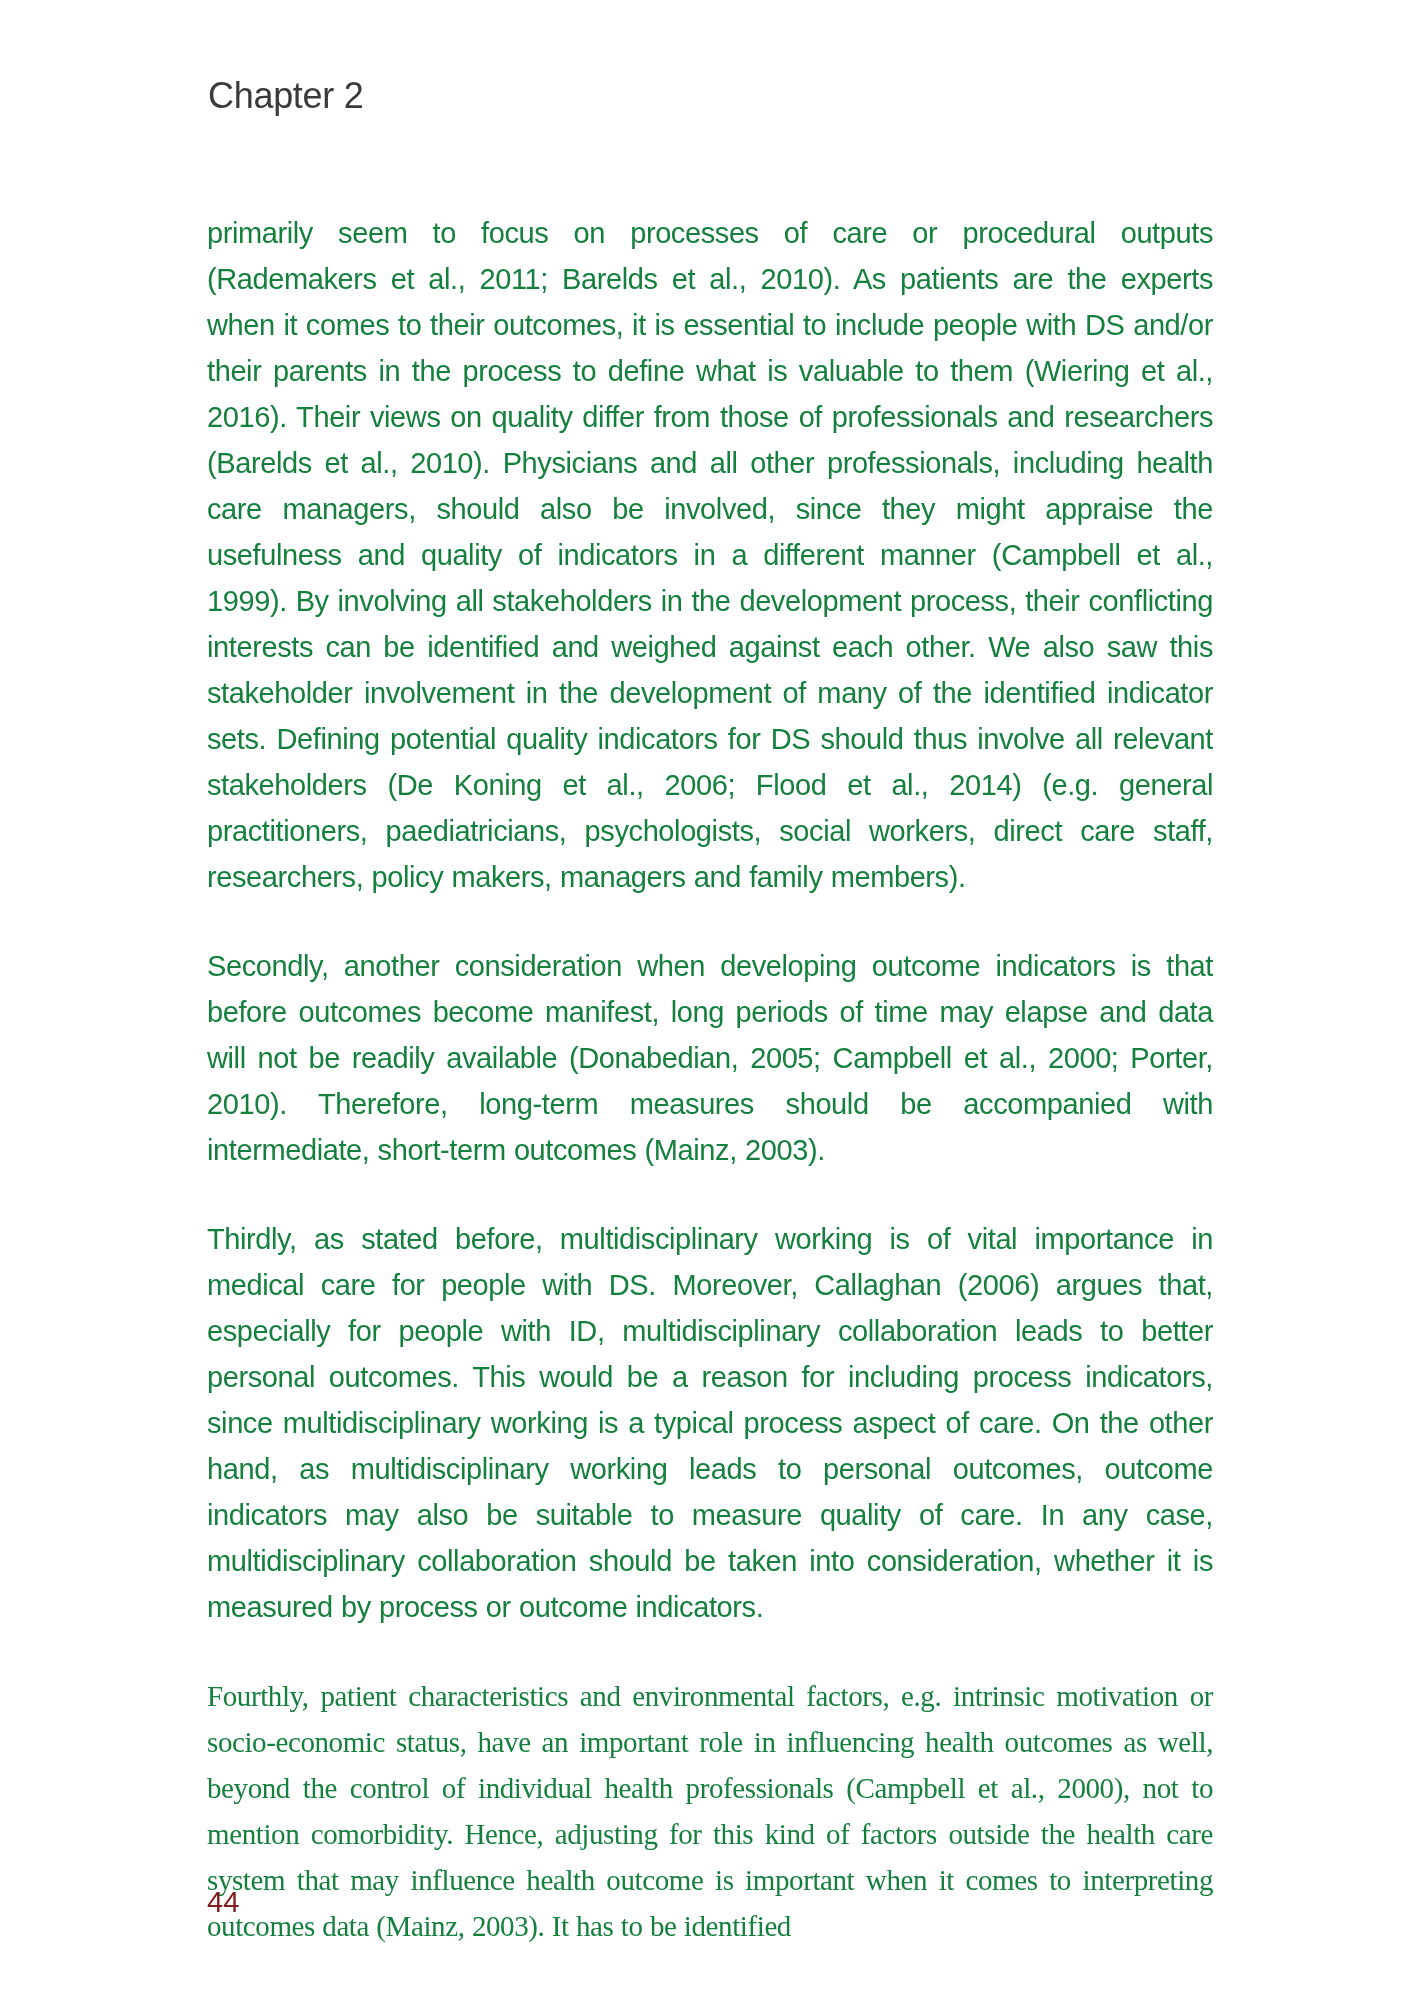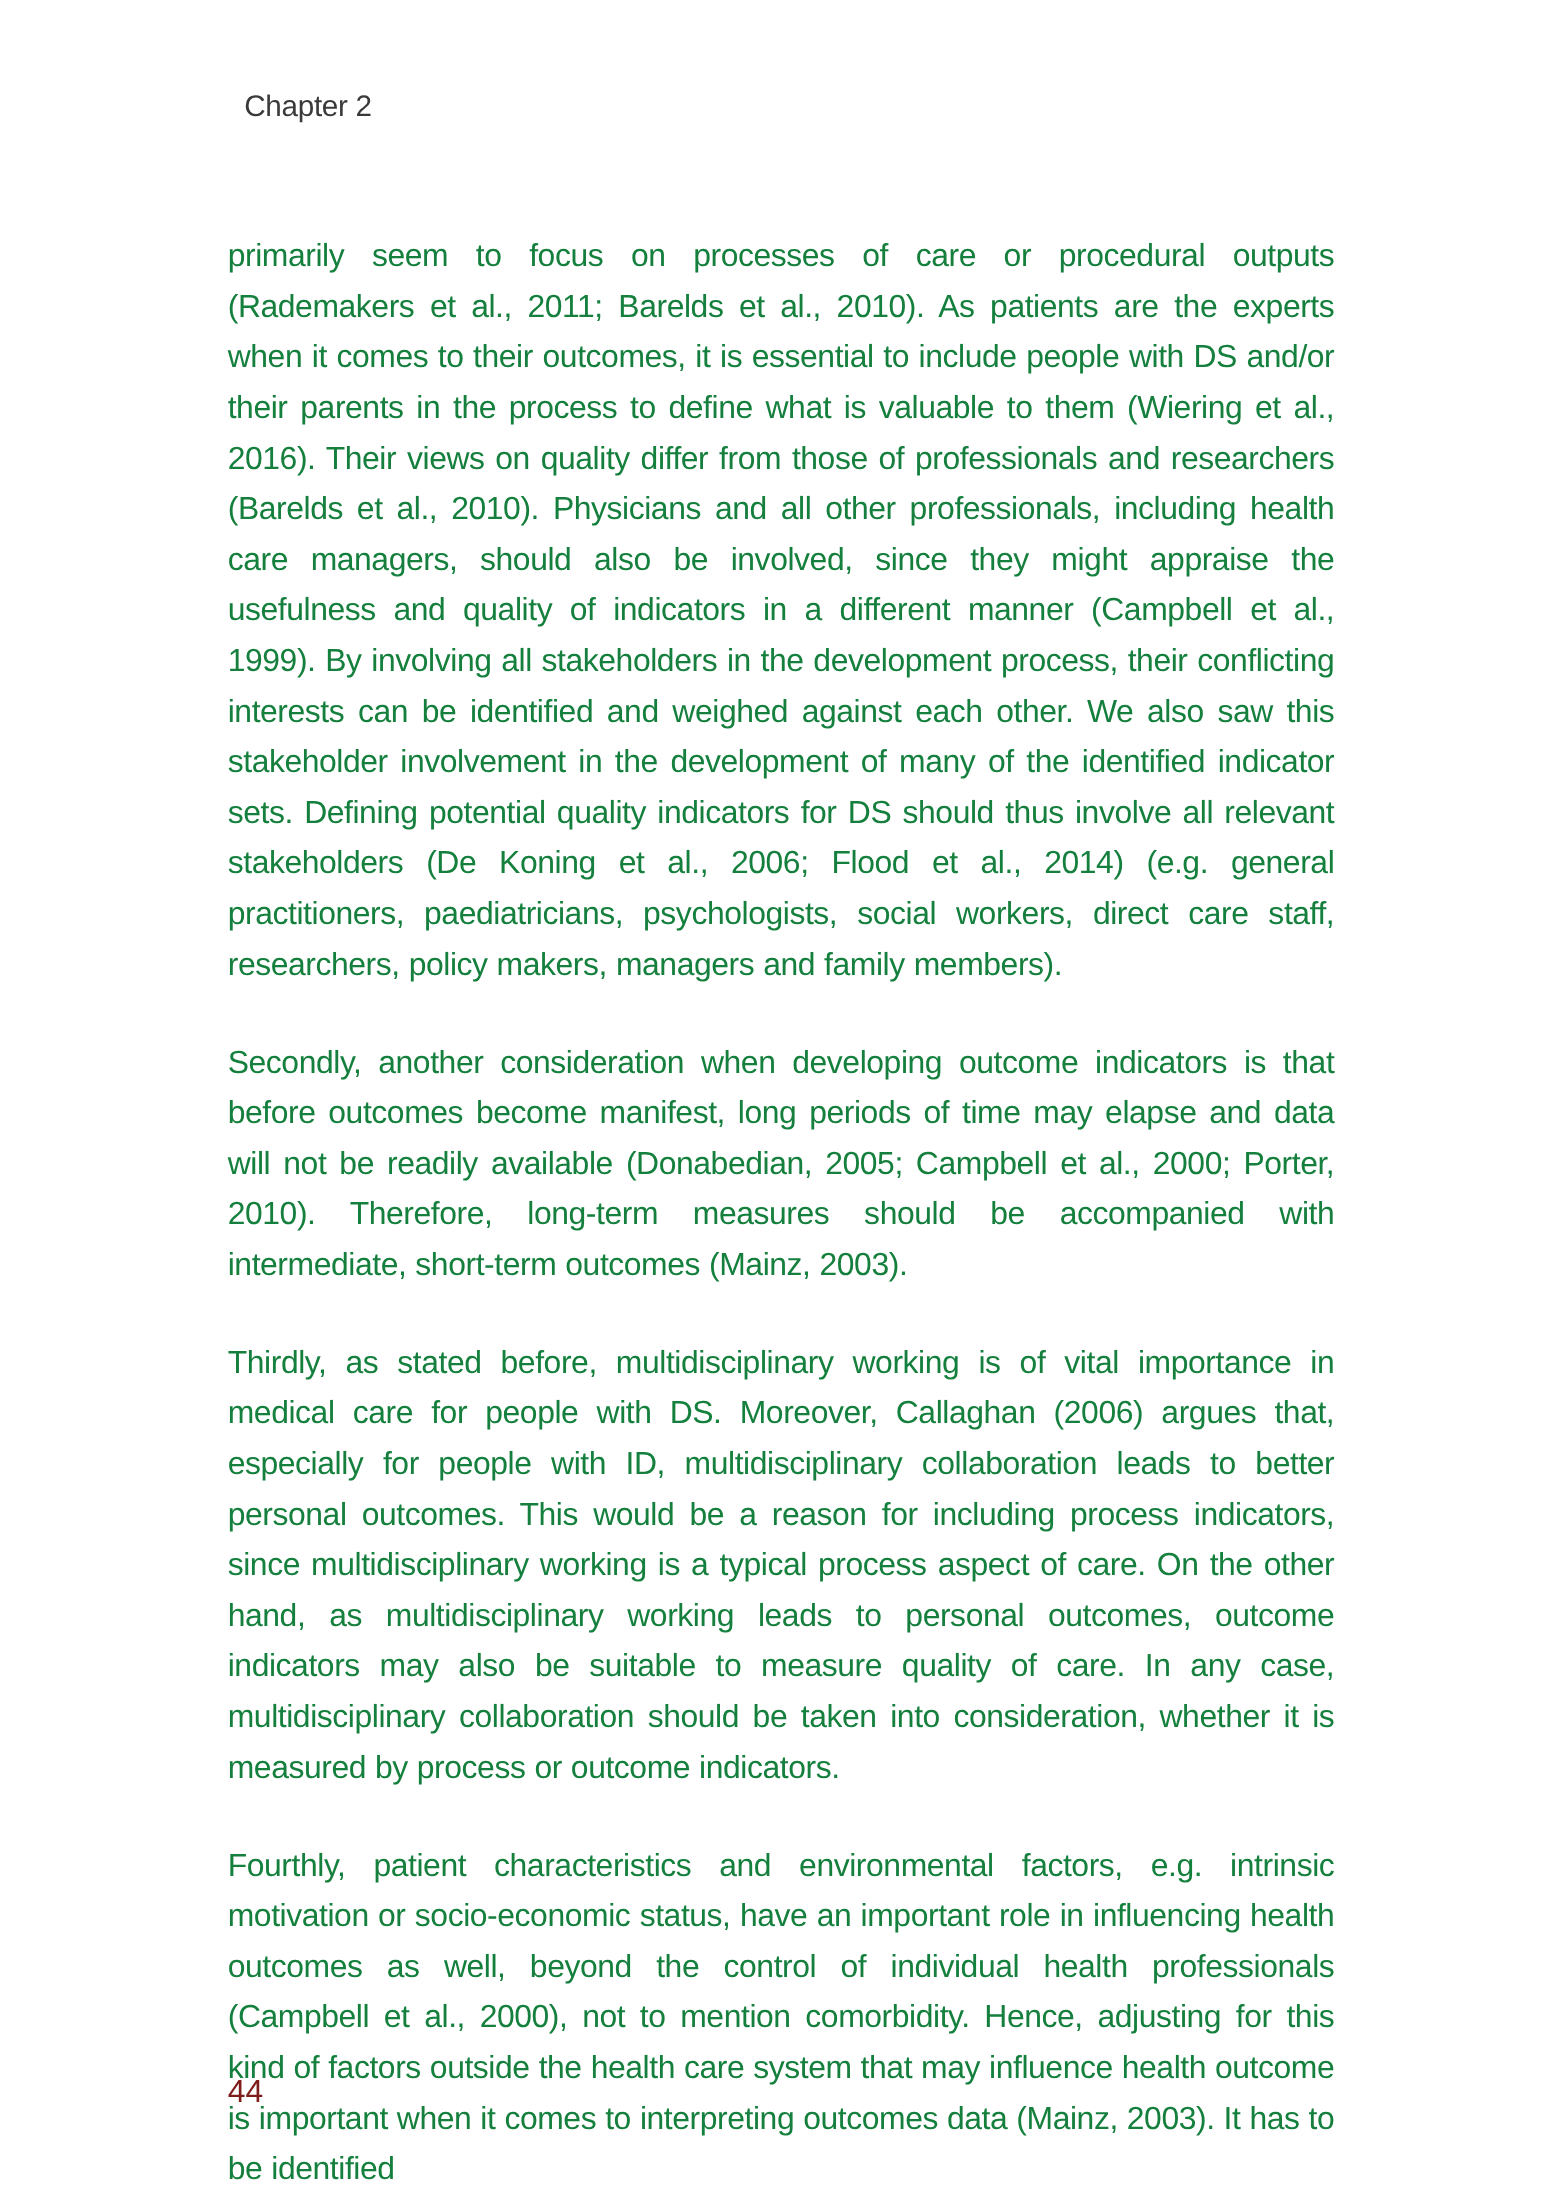--- a/index.html
+++ b/index.html
@@ -10,23 +10,23 @@
   .page {
     position: relative;
     width: 1417px;
     height: 2000px;
     background: #ffffff;
     font-family: "Liberation Sans", sans-serif;
     overflow: hidden;
   }
   .running-header {
     position: absolute;
-    left: 222px;
+    left: 208px;
     top: 80px;
-    font-size: 27px;
+    font-size: 36px;
     line-height: 32px;
     color: #3a3a3a;
     letter-spacing: -0.3px;
     font-weight: 300;
   }
   .body-text {
     position: absolute;
     left: 207px;
     top: 210px;
     width: 1006px;
@@ -36,20 +36,21 @@
     font-size: 29px;
     line-height: 46px;
     text-align: justify;
     color: #15803d;
     font-weight: 300;
     letter-spacing: -0.4px;
     word-spacing: 0.5px;
   }
   .body-text p:last-child {
     margin-bottom: 0;
+    font-family: Liberation Serif, serif;
   }
   .page-number {
     position: absolute;
     left: 207px;
     top: 1886px;
     font-size: 29px;
     line-height: 32px;
     color: #7f1d1d;
     font-weight: 300;
   }

